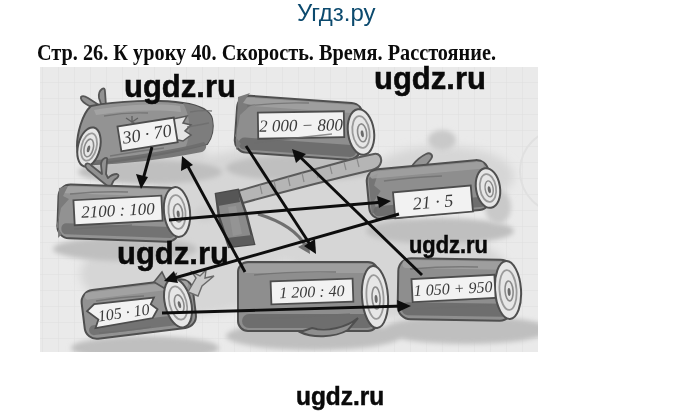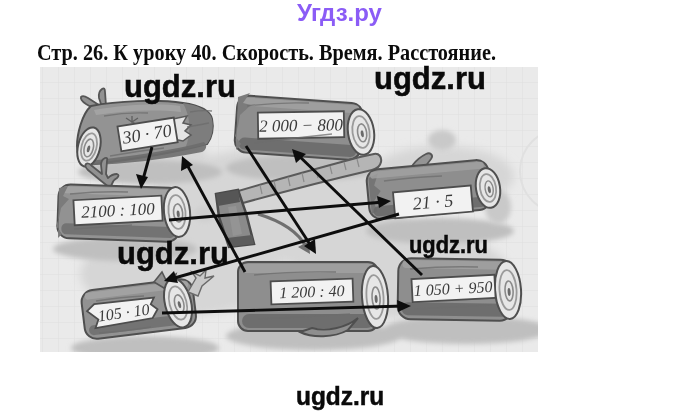--- a/index.html
+++ b/index.html
@@ -1,18 +1,18 @@
 <!DOCTYPE html>
 <html><head>
 <meta charset="utf-8">
 <style>
 html,body{margin:0;padding:0;}
 body{width:680px;height:416px;background:#ffffff;position:relative;overflow:hidden;
      font-family:"Liberation Sans",sans-serif;}
-.hdr{position:absolute;left:297px;top:1px;font-size:24px;font-weight:bold;color:#8b5cf6;line-height:1;}
+.hdr{position:absolute;left:297px;top:1px;font-size:24px;font-weight:normal;color:#0c4a6e;line-height:1;}
 .title{position:absolute;left:37px;top:41px;transform:scaleX(0.881);transform-origin:0 0;font-family:"Liberation Serif",serif;
        font-size:23px;font-weight:bold;color:#0b0b0b;line-height:1;white-space:nowrap;}
 .wm{position:absolute;font-weight:bold;color:#0a0a0a;line-height:1;white-space:nowrap;-webkit-text-stroke:0.5px #0a0a0a;}
 </style>
 </head>
 <body>
 <div class="hdr">Угдз.ру</div>
 <div class="title">Стр. 26. К уроку 40. Скорость. Время. Расстояние.</div>
 
 <svg style="position:absolute;left:40px;top:67px;filter:blur(0.4px);" width="498" height="285" viewBox="-2 1 498 285">

